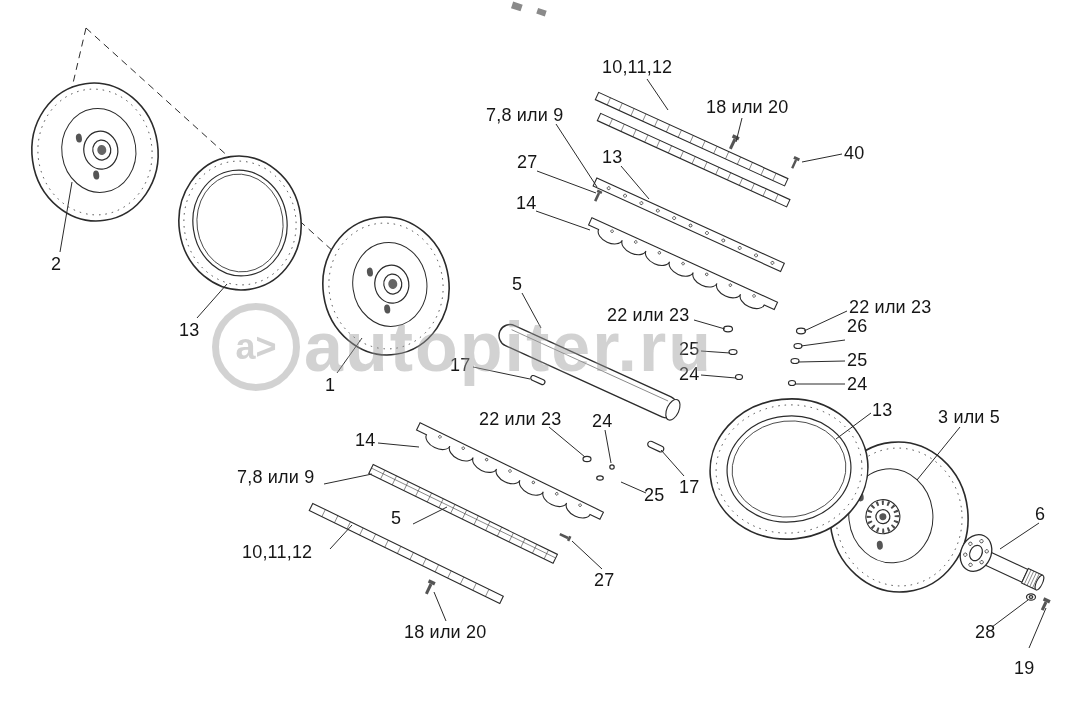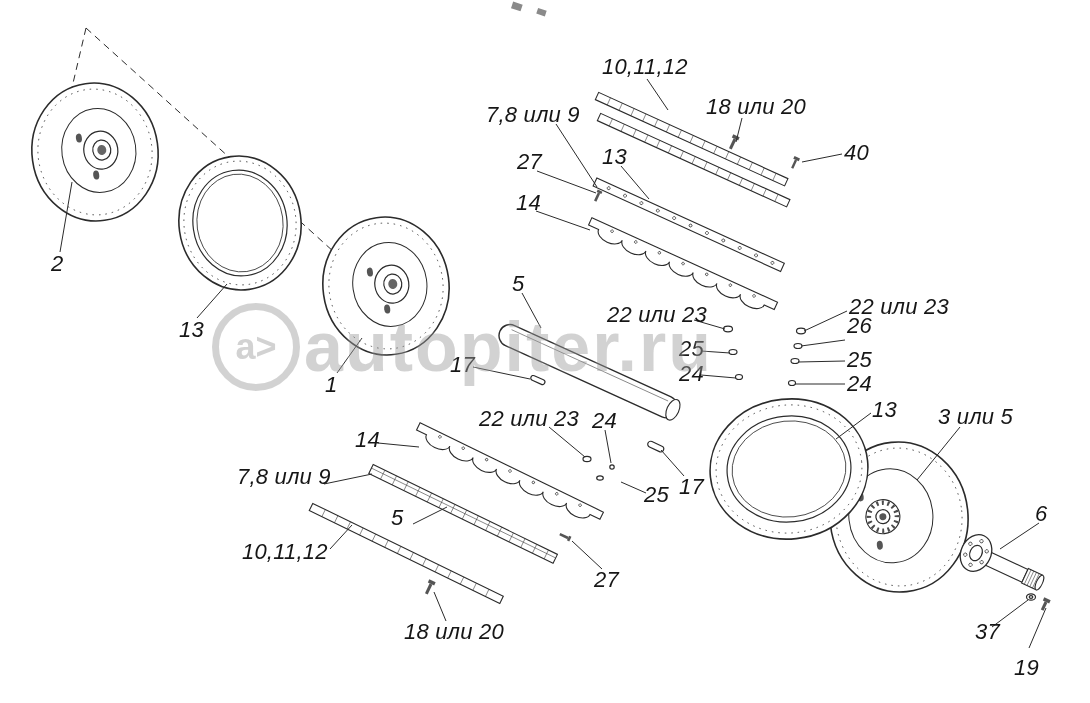--- a/index.html
+++ b/index.html
@@ -2,22 +2,22 @@
 <html><head>
 <meta charset="utf-8">
 <style>
   html,body{margin:0;padding:0;background:#fff;}
   .stage{
     position:relative;width:1090px;height:703px;background:#ffffff;
     overflow:hidden;font-family:"Liberation Sans", sans-serif;
   }
   svg{position:absolute;left:0;top:0;}
   .lbl{
-    position:absolute;font-size:22px;color:#161616;white-space:nowrap;
-    line-height:20px;letter-spacing:0.2px;font-style:italic;
+    position:absolute;font-size:18px;color:#161616;white-space:nowrap;
+    line-height:20px;letter-spacing:0.2px;
   }
   .watermark{
     position:absolute;left:212px;top:303px;display:flex;align-items:center;
     opacity:0.45;pointer-events:none;z-index:5;
   }
   .wm-circle{
     width:74px;height:74px;border:7px solid #9d9d9d;border-radius:50%;
     display:flex;align-items:center;justify-content:center;
     font-weight:bold;font-size:36px;color:#9d9d9d;flex:0 0 auto;
     text-shadow:0 0 5px #fff;
@@ -301,16 +301,16 @@
   <div class="lbl" style="left:872px;top:400px">13</div>
   <div class="lbl" style="left:938px;top:407px">3 или 5</div>
   <div class="lbl" style="left:237px;top:467px">7,8 или 9</div>
   <div class="lbl" style="left:644px;top:485px">25</div>
   <div class="lbl" style="left:679px;top:477px">17</div>
   <div class="lbl" style="left:391px;top:508px">5</div>
   <div class="lbl" style="left:1035px;top:504px">6</div>
   <div class="lbl" style="left:242px;top:542px">10,11,12</div>
   <div class="lbl" style="left:594px;top:570px">27</div>
   <div class="lbl" style="left:404px;top:622px">18 или 20</div>
-  <div class="lbl" style="left:975px;top:622px">37</div>
+  <div class="lbl" style="left:975px;top:622px">28</div>
   <div class="lbl" style="left:1014px;top:658px">19</div>
 
 </div>
 
 </body></html>

